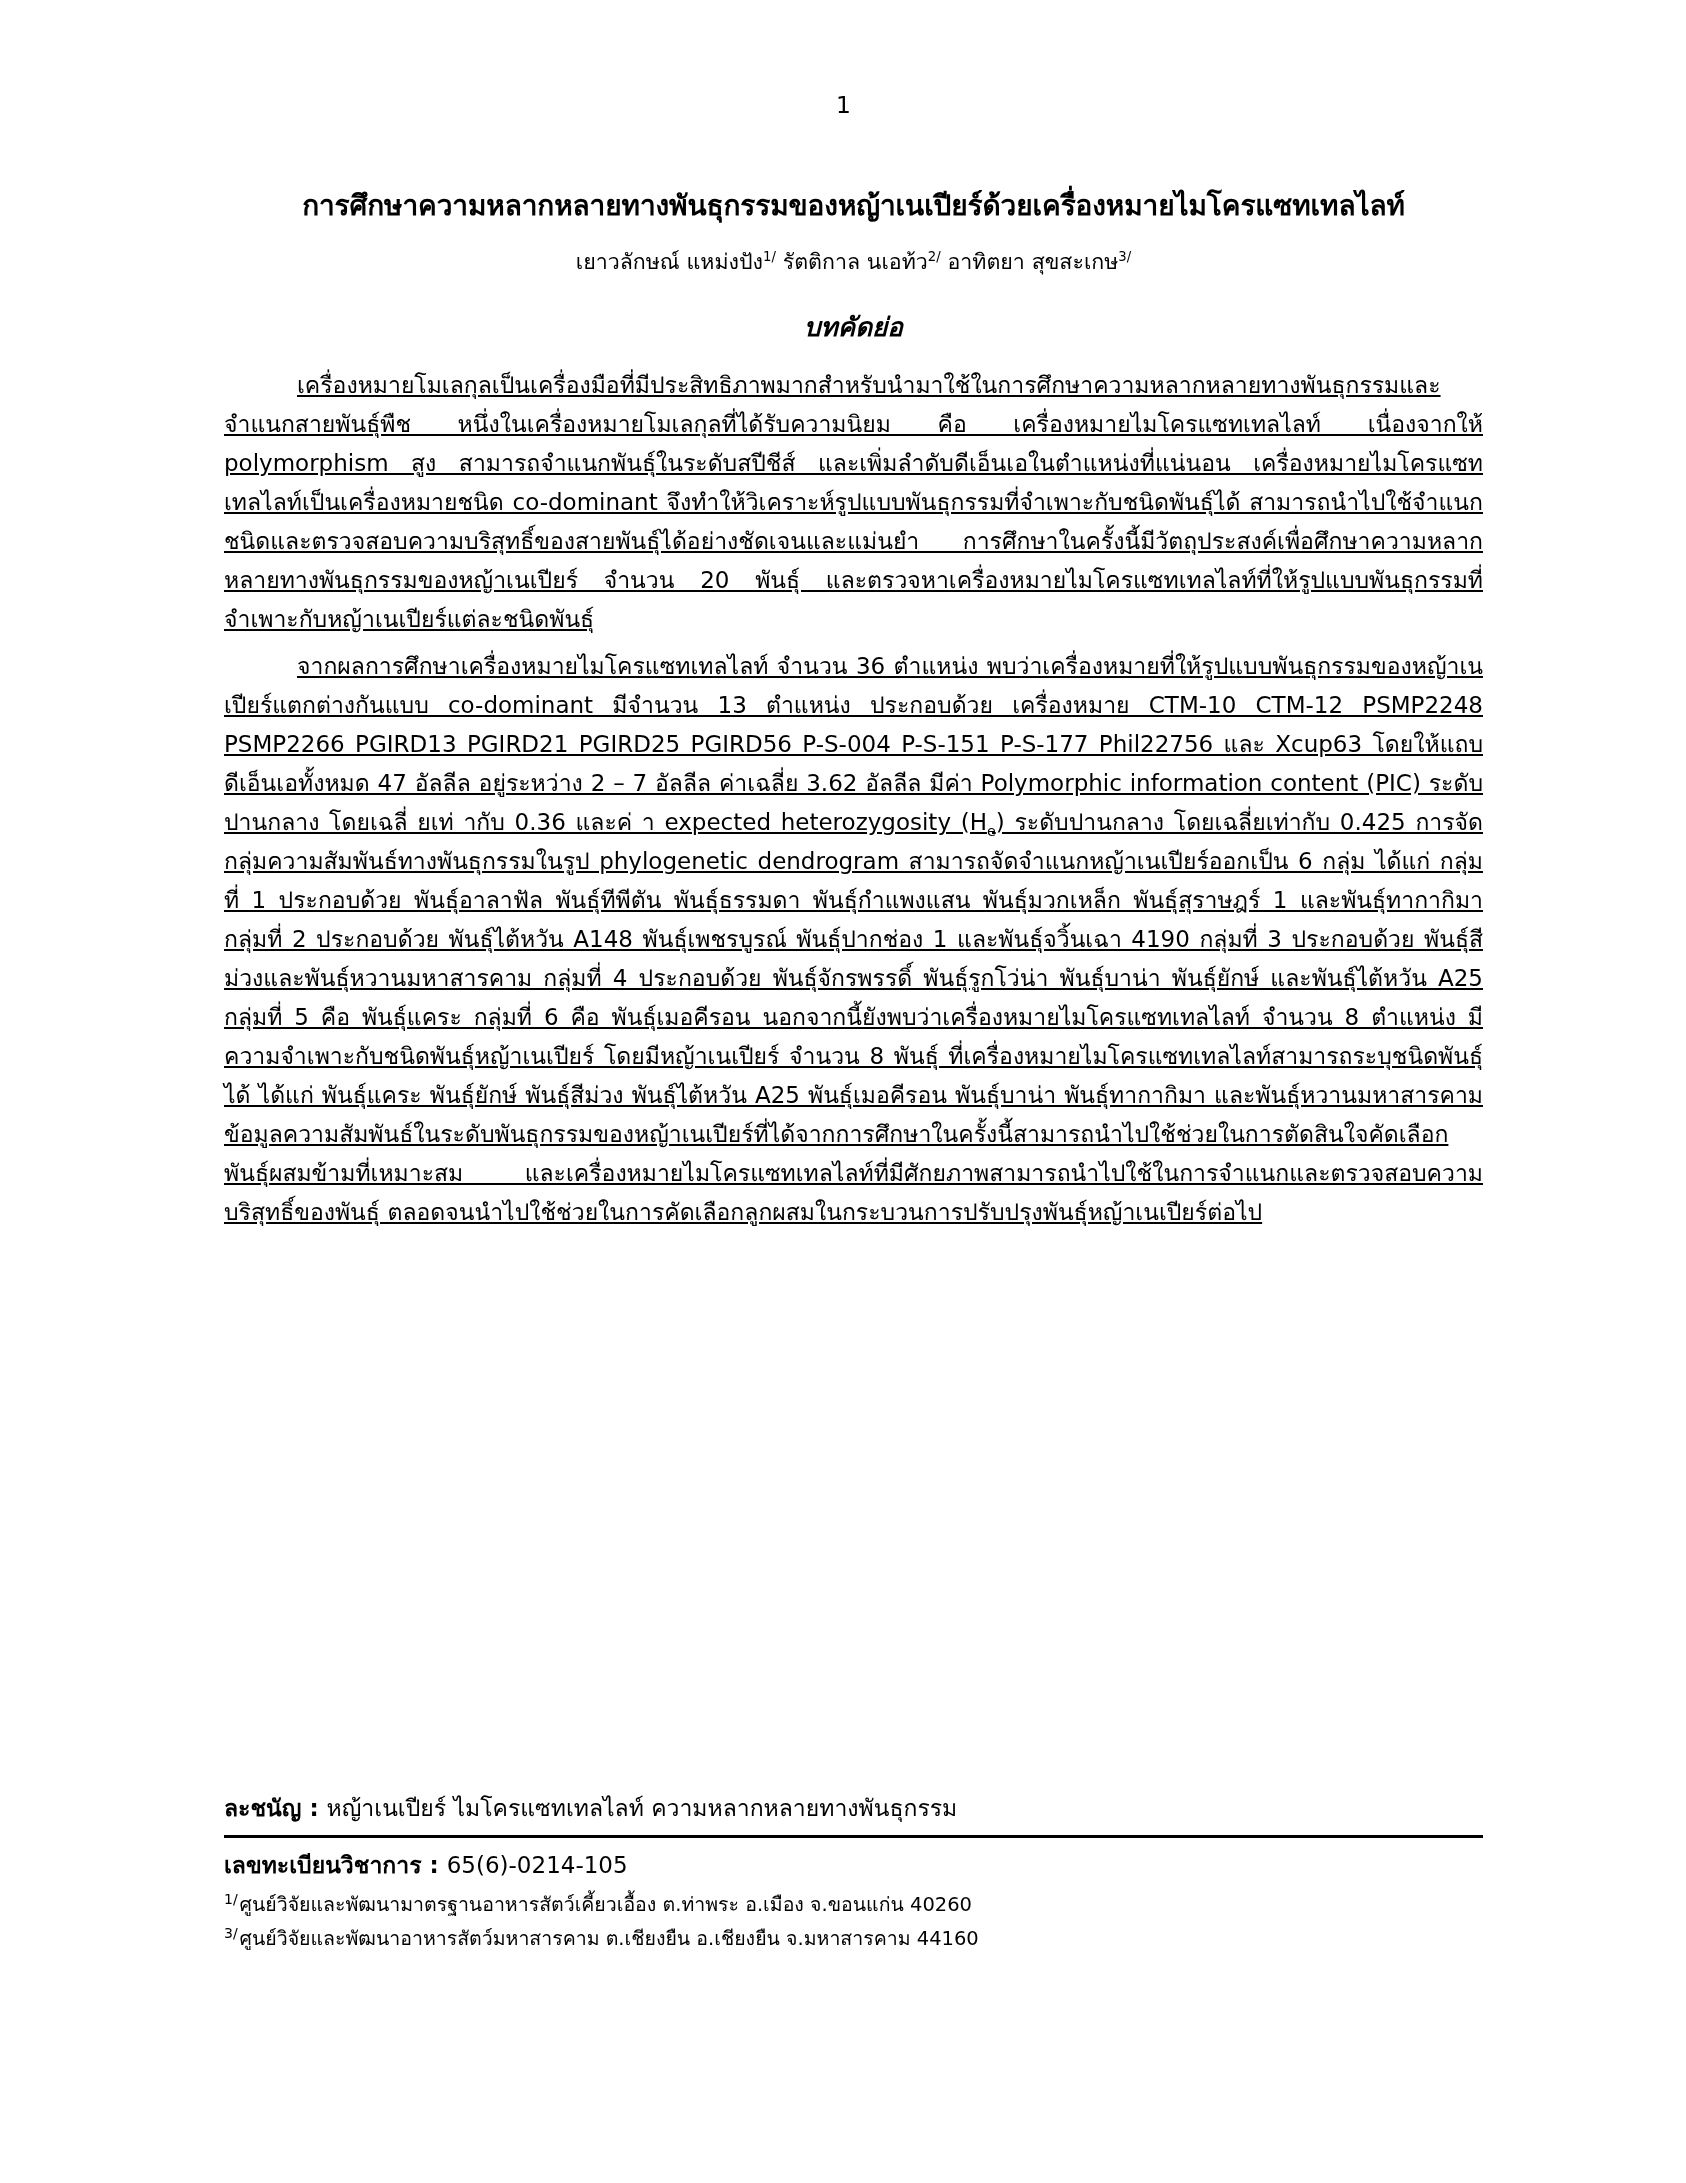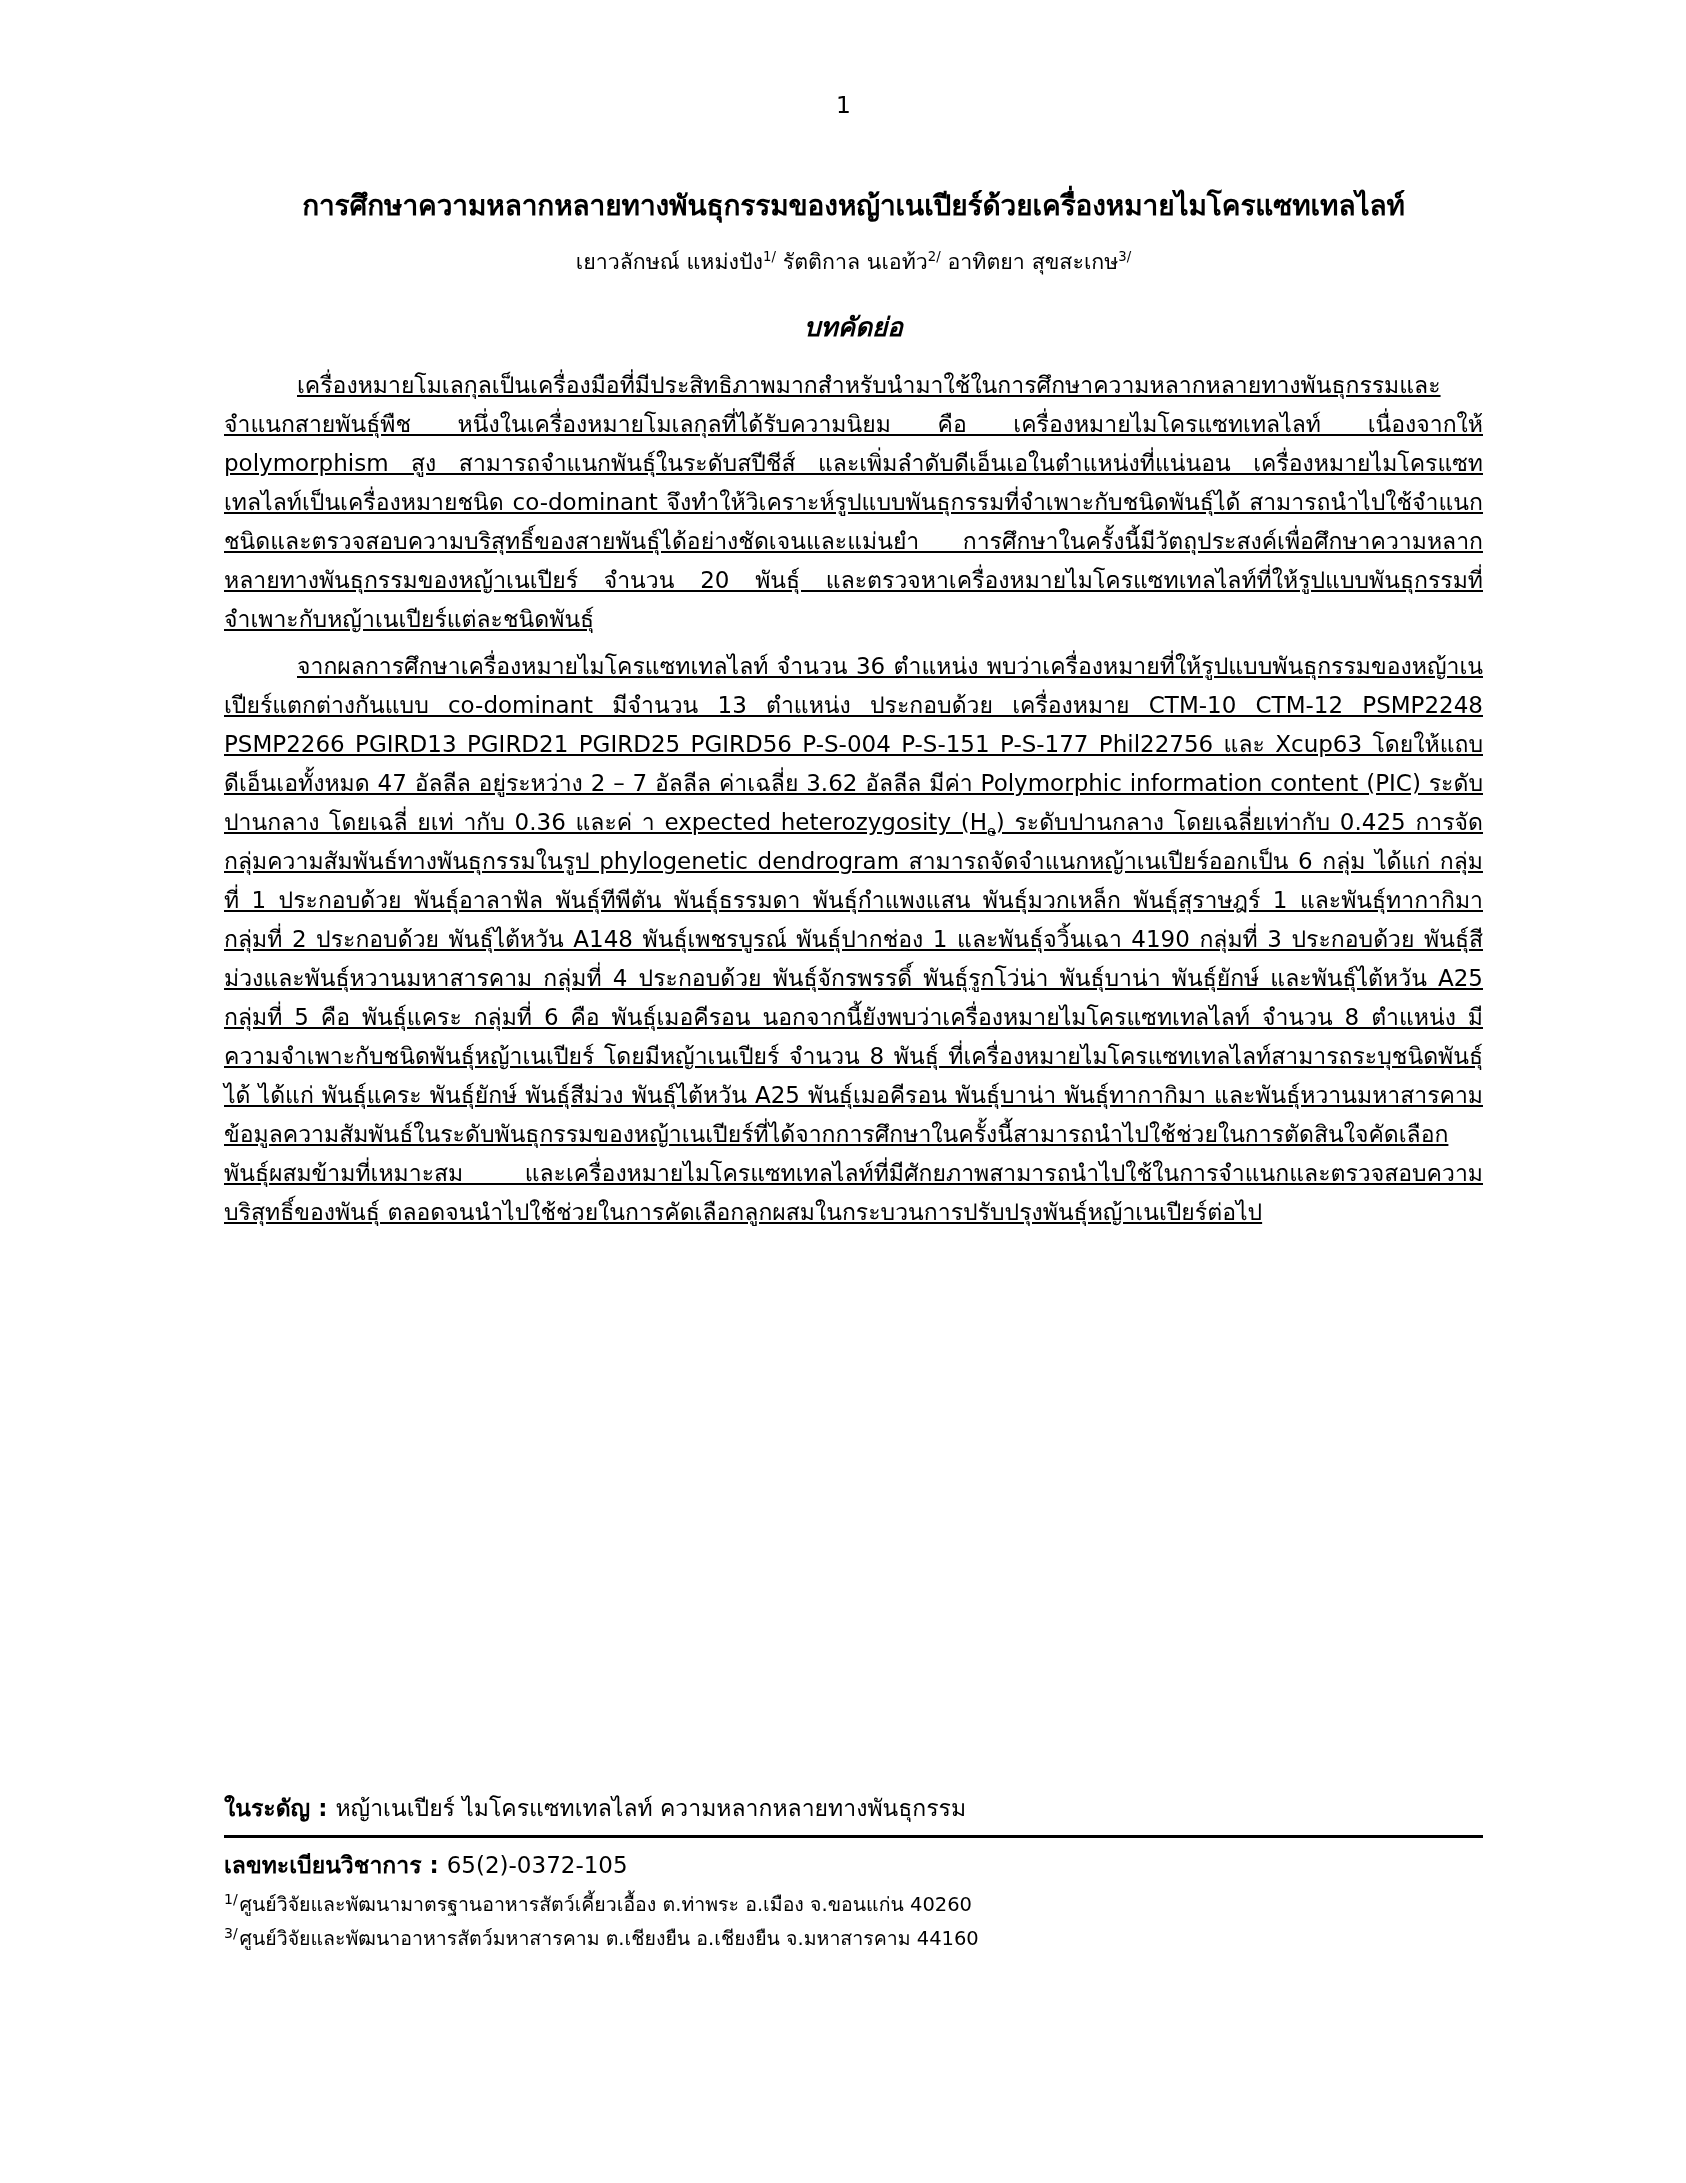--- a/index.html
+++ b/index.html
@@ -160,29 +160,29 @@
     <div class="abstract-body">
       <p>เครื่องหมายโมเลกุลเป็นเครื่องมือที่มีประสิทธิภาพมากสำหรับนำมาใช้ในการศึกษาความหลากหลายทางพันธุกรรมและจำแนกสายพันธุ์พืช หนึ่งในเครื่องหมายโมเลกุลที่ได้รับความนิยม คือ เครื่องหมายไมโครแซทเทลไลท์ เนื่องจากให้ polymorphism สูง สามารถจำแนกพันธุ์ในระดับสปีชีส์ และเพิ่มลำดับดีเอ็นเอในตำแหน่งที่แน่นอน เครื่องหมายไมโครแซทเทลไลท์เป็นเครื่องหมายชนิด co-dominant จึงทำให้วิเคราะห์รูปแบบพันธุกรรมที่จำเพาะกับชนิดพันธุ์ได้ สามารถนำไปใช้จำแนกชนิดและตรวจสอบความบริสุทธิ์ของสายพันธุ์ได้อย่างชัดเจนและแม่นยำ การศึกษาในครั้งนี้มีวัตถุประสงค์เพื่อศึกษาความหลากหลายทางพันธุกรรมของหญ้าเนเปียร์ จำนวน 20 พันธุ์ และตรวจหาเครื่องหมายไมโครแซทเทลไลท์ที่ให้รูปแบบพันธุกรรมที่จำเพาะกับหญ้าเนเปียร์แต่ละชนิดพันธุ์</p>
       <p><span>จากผลการศึกษาเครื่องหมายไมโครแซทเทลไลท์ จำนวน 36 ตำแหน่ง พบว่าเครื่องหมายที่ให้รูปแบบพันธุกรรมของหญ้าเนเปียร์แตกต่างกันแบบ co-dominant มีจำนวน 13 ตำแหน่ง ประกอบด้วย เครื่องหมาย CTM-10 CTM-12 PSMP2248 PSMP2266 PGIRD13 PGIRD21 PGIRD25 PGIRD56 P-S-004 P-S-151 P-S-177 Phil22756 และ Xcup63 โดยให้แถบดีเอ็นเอทั้งหมด 47 อัลลีล อยู่ระหว่าง 2 – 7 อัลลีล ค่าเฉลี่ย 3.62 อัลลีล มีค่า Polymorphic information content (PIC) ระดับปานกลาง  โดยเฉลี่ ยเท่ ากับ  0.36 และค่ า  expected heterozygosity (H</span><sub>e</sub><span>) ระดับปานกลาง โดยเฉลี่ยเท่ากับ 0.425 การจัดกลุ่มความสัมพันธ์ทางพันธุกรรมในรูป phylogenetic dendrogram สามารถจัดจำแนกหญ้าเนเปียร์ออกเป็น 6 กลุ่ม ได้แก่ กลุ่มที่ 1 ประกอบด้วย พันธุ์อาลาฟัล พันธุ์ทีพีตัน พันธุ์ธรรมดา พันธุ์กำแพงแสน พันธุ์มวกเหล็ก พันธุ์สุราษฎร์ 1 และพันธุ์ทากากิมา กลุ่มที่ 2 ประกอบด้วย พันธุ์ไต้หวัน A148 พันธุ์เพชรบูรณ์ พันธุ์ปากช่อง 1 และพันธุ์จวิ้นเฉา 4190 กลุ่มที่ 3 ประกอบด้วย พันธุ์สีม่วงและพันธุ์หวานมหาสารคาม กลุ่มที่ 4 ประกอบด้วย พันธุ์จักรพรรดิ์ พันธุ์รูกโว่น่า พันธุ์บาน่า พันธุ์ยักษ์ และพันธุ์ไต้หวัน A25 กลุ่มที่ 5 คือ พันธุ์แคระ กลุ่มที่ 6 คือ พันธุ์เมอคีรอน นอกจากนี้ยังพบว่าเครื่องหมายไมโครแซทเทลไลท์ จำนวน 8 ตำแหน่ง มีความจำเพาะกับชนิดพันธุ์หญ้าเนเปียร์ โดยมีหญ้าเนเปียร์ จำนวน 8 พันธุ์ ที่เครื่องหมายไมโครแซทเทลไลท์สามารถระบุชนิดพันธุ์ได้ ได้แก่ พันธุ์แคระ พันธุ์ยักษ์ พันธุ์สีม่วง พันธุ์ไต้หวัน A25 พันธุ์เมอคีรอน พันธุ์บาน่า พันธุ์ทากากิมา และพันธุ์หวานมหาสารคาม ข้อมูลความสัมพันธ์ในระดับพันธุกรรมของหญ้าเนเปียร์ที่ได้จากการศึกษาในครั้งนี้สามารถนำไปใช้ช่วยในการตัดสินใจคัดเลือกพันธุ์ผสมข้ามที่เหมาะสม และเครื่องหมายไมโครแซทเทลไลท์ที่มีศักยภาพสามารถนำไปใช้ในการจำแนกและตรวจสอบความบริสุทธิ์ของพันธุ์ ตลอดจนนำไปใช้ช่วยในการคัดเลือกลูกผสมในกระบวนการปรับปรุงพันธุ์หญ้าเนเปียร์ต่อไป</span></p>
     </div>
 
   </div>
 
   <div class="footer-block">
 
     <div class="keywords">
-      <span>ในระดัญ :</span>
+      <span>ละชนัญ :</span>
       <span class="kw-values">หญ้าเนเปียร์ ไมโครแซทเทลไลท์ ความหลากหลายทางพันธุกรรม</span>
     </div>
 
     <hr class="hrule">
 
     <div class="reg-number">
       <span>เลขทะเบียนวิชาการ :</span>
-      <span class="reg-value">65(2)-0372-105</span>
+      <span class="reg-value">65(6)-0214-105</span>
     </div>
 
     <div class="affiliations">
       <div class="affil-line"><sup>1/</sup><span>ศูนย์วิจัยและพัฒนามาตรฐานอาหารสัตว์เคี้ยวเอื้อง ต.ท่าพระ อ.เมือง จ.ขอนแก่น 40260</span></div>
       <div class="affil-line"><sup>3/</sup><span>ศูนย์วิจัยและพัฒนาอาหารสัตว์มหาสารคาม ต.เชียงยืน อ.เชียงยืน จ.มหาสารคาม 44160</span></div>
     </div>
 
   </div>
 
 </div>

